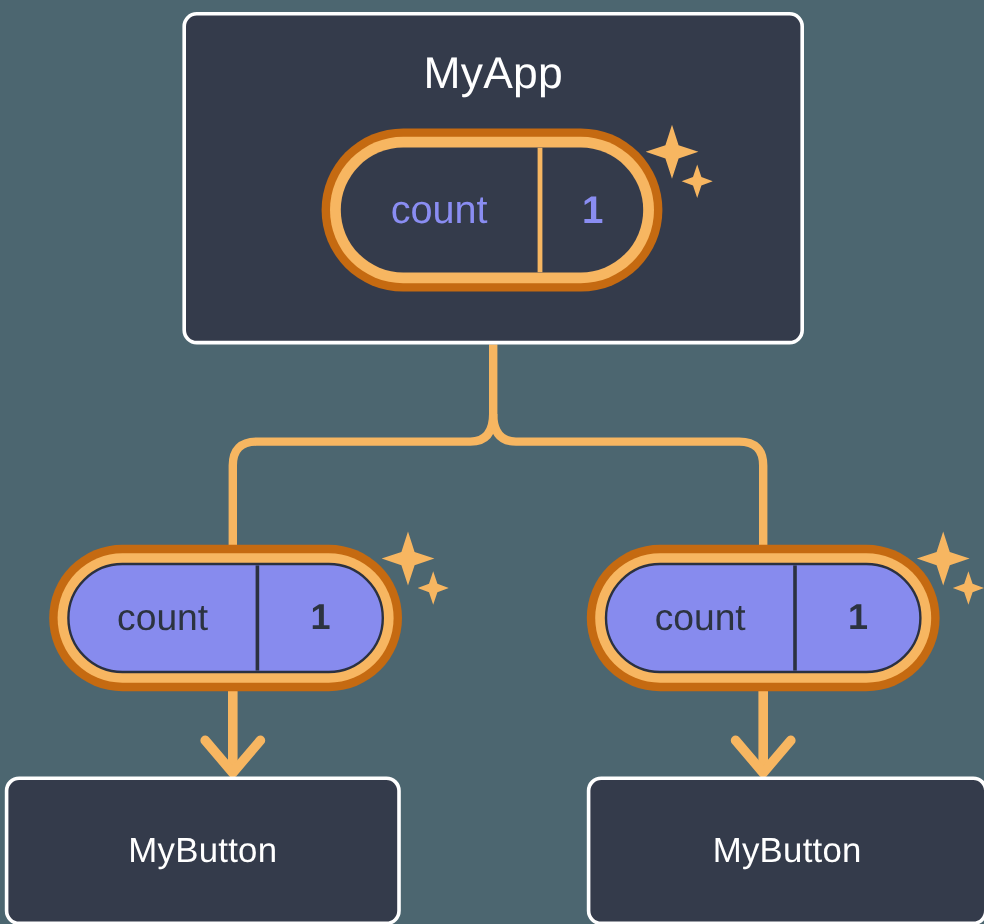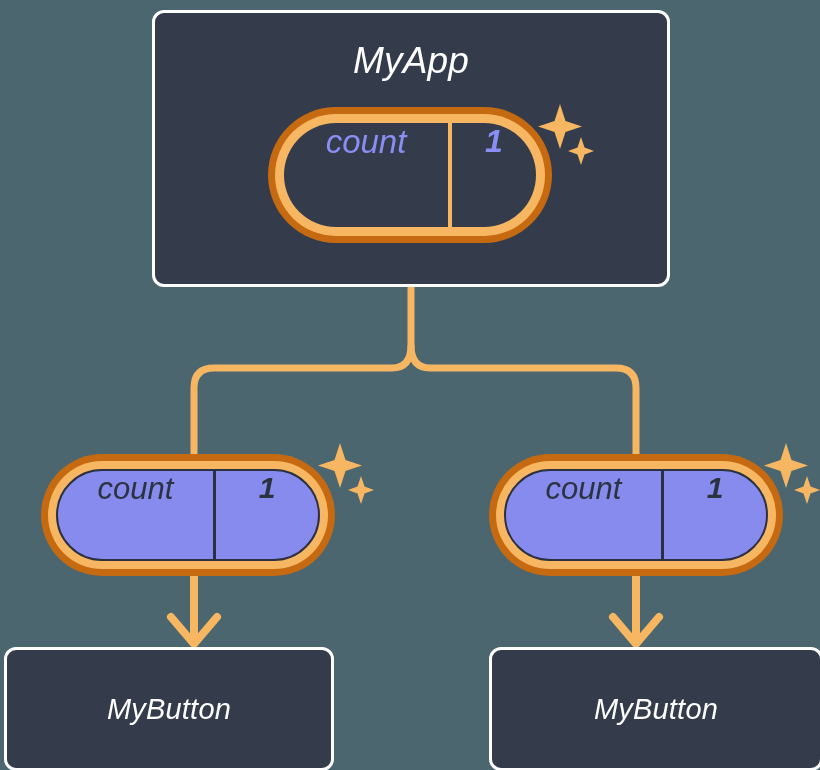--- a/index.html
+++ b/index.html
@@ -11,21 +11,20 @@
     height: 770px;
     overflow: hidden;
     background: #4c6670;
     font-family: "Liberation Sans", sans-serif;
     -webkit-font-smoothing: antialiased;
   }
   #stage {
     position: relative;
     width: 668px;
     height: 770px;
-    font-style: italic;
   }
   #wires {
     position: absolute;
     left: 0;
     top: 0;
     width: 820px;
     height: 770px;
     pointer-events: none;
   }
 
@@ -102,20 +101,21 @@
   .pill-inner {
     position: absolute;
     inset: 16px;
     border-radius: 999px;
     display: flex;
     align-items: stretch;
     overflow: hidden;
   }
   .pill-cell {
     display: flex;
+    align-items: center;
     justify-content: center;
     box-sizing: border-box;
   }
   .pill-key {
     flex: 0 0 auto;
   }
   .pill-val {
     flex: 1 1 auto;
   }
 

